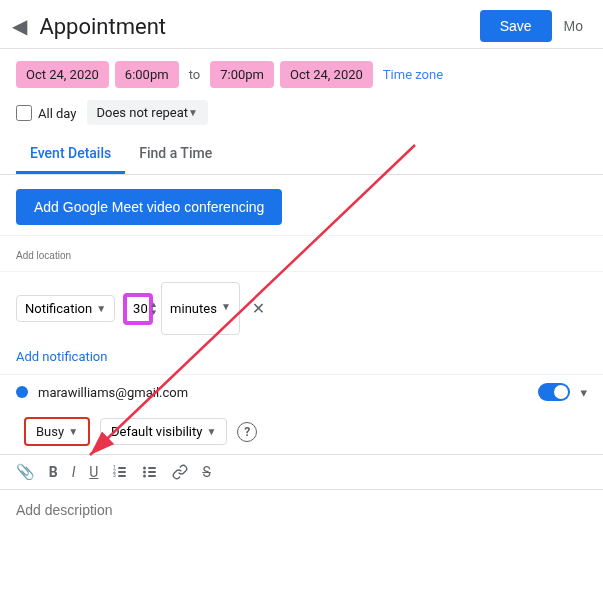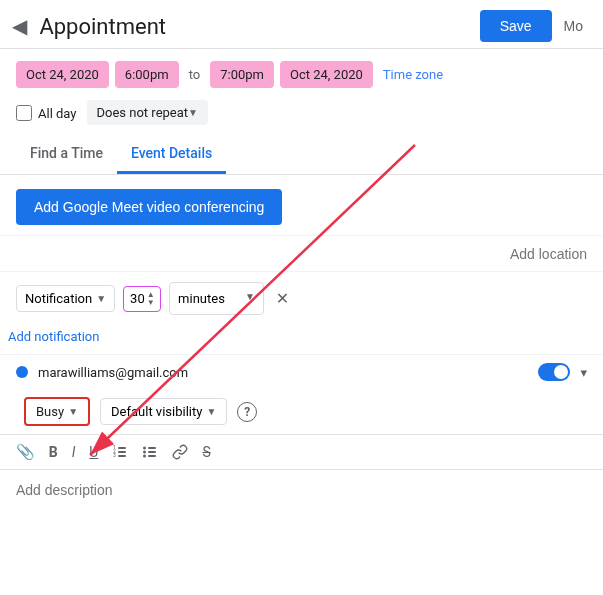--- a/index.html
+++ b/index.html
@@ -160,50 +160,49 @@
 
     
     .location-row {
       padding: 8px 16px;
       border-top: 1px solid #f1f3f4;
       border-bottom: 1px solid #f1f3f4;
     }
     .location-input {
       border: none;
       outline: none;
-      font-size: 14px;
+      font-size: 10px;
       color: #c2410c;
       width: 100%;
       background: transparent;
-      text-align: right;
     }
 
     
     .notification-row {
       display: flex;
       align-items: center;
       padding: 10px 16px;
       gap: 8px;
     }
     .notif-select {
       display: flex;
       align-items: center;
       border: 1px solid #dadce0;
       border-radius: 4px;
       padding: 5px 8px;
       font-size: 13px;
       cursor: pointer;
       gap: 4px;
     }
     .notif-number {
-      border: 1px solid #d946ef;
+      border: 4px solid #d946ef;
       border-radius: 4px;
       padding: 4px 6px;
       font-size: 13px;
-      width: 38px;
+      width: 30px;
       text-align: center;
       display: flex;
       align-items: center;
       justify-content: space-between;
     }
     .number-spinners {
       display: flex;
       flex-direction: column;
       margin-left: 2px;
     }
@@ -213,35 +212,35 @@
       color: #5f6368;
       cursor: pointer;
       background: none;
       border: none;
     }
     .notif-unit {
       display: flex;
       align-items: flex-start;
       border: 1px solid #dadce0;
       border-radius: 4px;
-      padding: 8px 8px;
-      font-size: 13px;
-      cursor: pointer;
-      gap: 20px;
+      padding: 18px 8px;
+      font-size: 13px;
+      cursor: pointer;
+      gap: 4px;
     }
     .close-icon {
       color: #5f6368;
       cursor: pointer;
       font-size: 16px;
       margin-left: 4px;
     }
 
     
     .add-notification {
-      padding: 4px 16px 10px 8px;
+      padding: 4px 16px 10px 16px;
       font-size: 13px;
       color: #1a73e8;
       cursor: pointer;
     }
 
     
     .calendar-row {
       display: flex;
       align-items: center;
       padding: 8px 16px;
@@ -401,25 +400,25 @@
     <input type="checkbox" style="">
     <span class="allday-label">All day</span>
   </div>
   <div class="repeat-select">
     <span>Does not repeat</span>
     <span class="chevron">▼</span>
   </div>
 </div>
 
 <div class="tabs">
+  <div class="tab active">
+    <span>Event Details</span>
+  </div>
   <div class="tab">
     <span>Find a Time</span>
-  </div>
-  <div class="tab active">
-    <span>Event Details</span>
   </div>
 </div>
 
 <div class="content">
 
   <div class="meet-btn-row">
     <button class="meet-btn">Add Google Meet video conferencing</button>
   </div>
 
   <div class="location-row">

